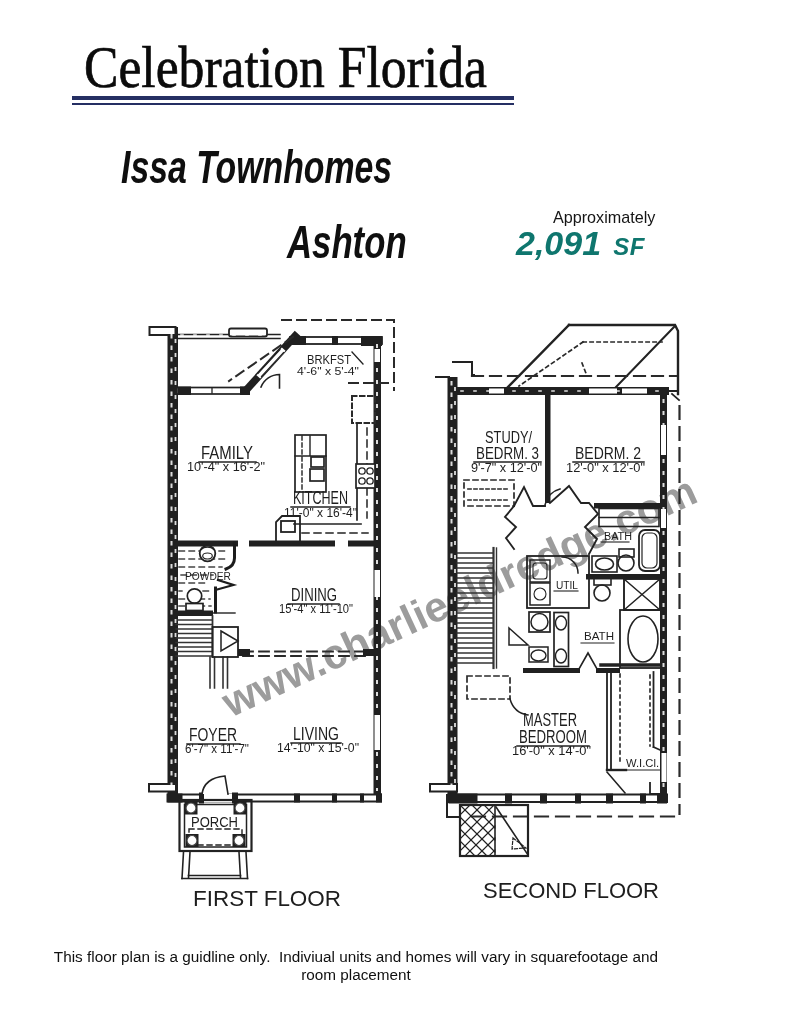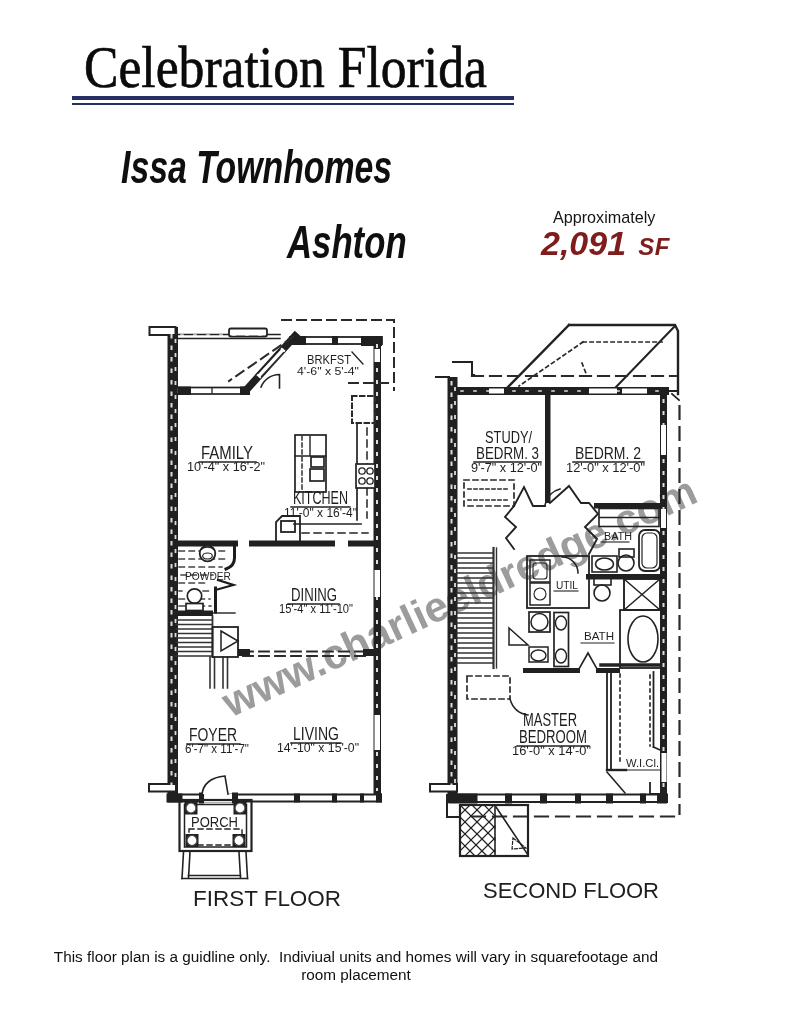--- a/index.html
+++ b/index.html
@@ -20,21 +20,21 @@
 <div class="abs" style="left:36px;top:96px;width:442px;height:4px;background:#252f63;"></div>
 
 <div class="abs" style="left:36px;top:103px;width:442px;height:2px;background:#252f63;"></div>
 
 <div class="abs sub" style="left:85px;top:140px;font-size:46px;transform:scaleX(0.735);transform-origin:0 0;">Issa Townhomes</div>
 
 <div class="abs sub" style="left:251px;top:215px;font-size:46px;transform:scaleX(0.755);transform-origin:0 0;">Ashton</div>
 
 <div class="abs" style="left:517px;top:208px;font-size:17px;color:#151515;transform:scaleX(0.95);transform-origin:0 0;">Approximately</div>
 
-<div class="abs" style="left:505px;top:224px;font-size:34px;font-style:italic;font-weight:bold;color:#7f1d1d;letter-spacing:0;">2,091<span style="font-size:24px;font-weight:bold;font-style:italic;letter-spacing:0.5px;padding-left:5px;"> SF</span></div>
+<div class="abs" style="left:480px;top:224px;font-size:34px;font-style:italic;font-weight:bold;color:#0f766e;letter-spacing:0;">2,091<span style="font-size:24px;font-weight:bold;font-style:italic;letter-spacing:0.5px;padding-left:5px;"> SF</span></div>
 
 <div class="abs wm" style="left:189px;top:681px;font-size:42px;transform:rotate(-24.8deg);">www.charlieeldredge.com</div>
 
 <svg class="abs" style="left:0;top:0;" width="792" height="1024" viewBox="0 0 792 1024">
 
 <g stroke-linecap="square">
 
 <g>
           <rect x="131.5" y="327" width="10.5" height="467" fill="#202020"></rect>
         </g>

